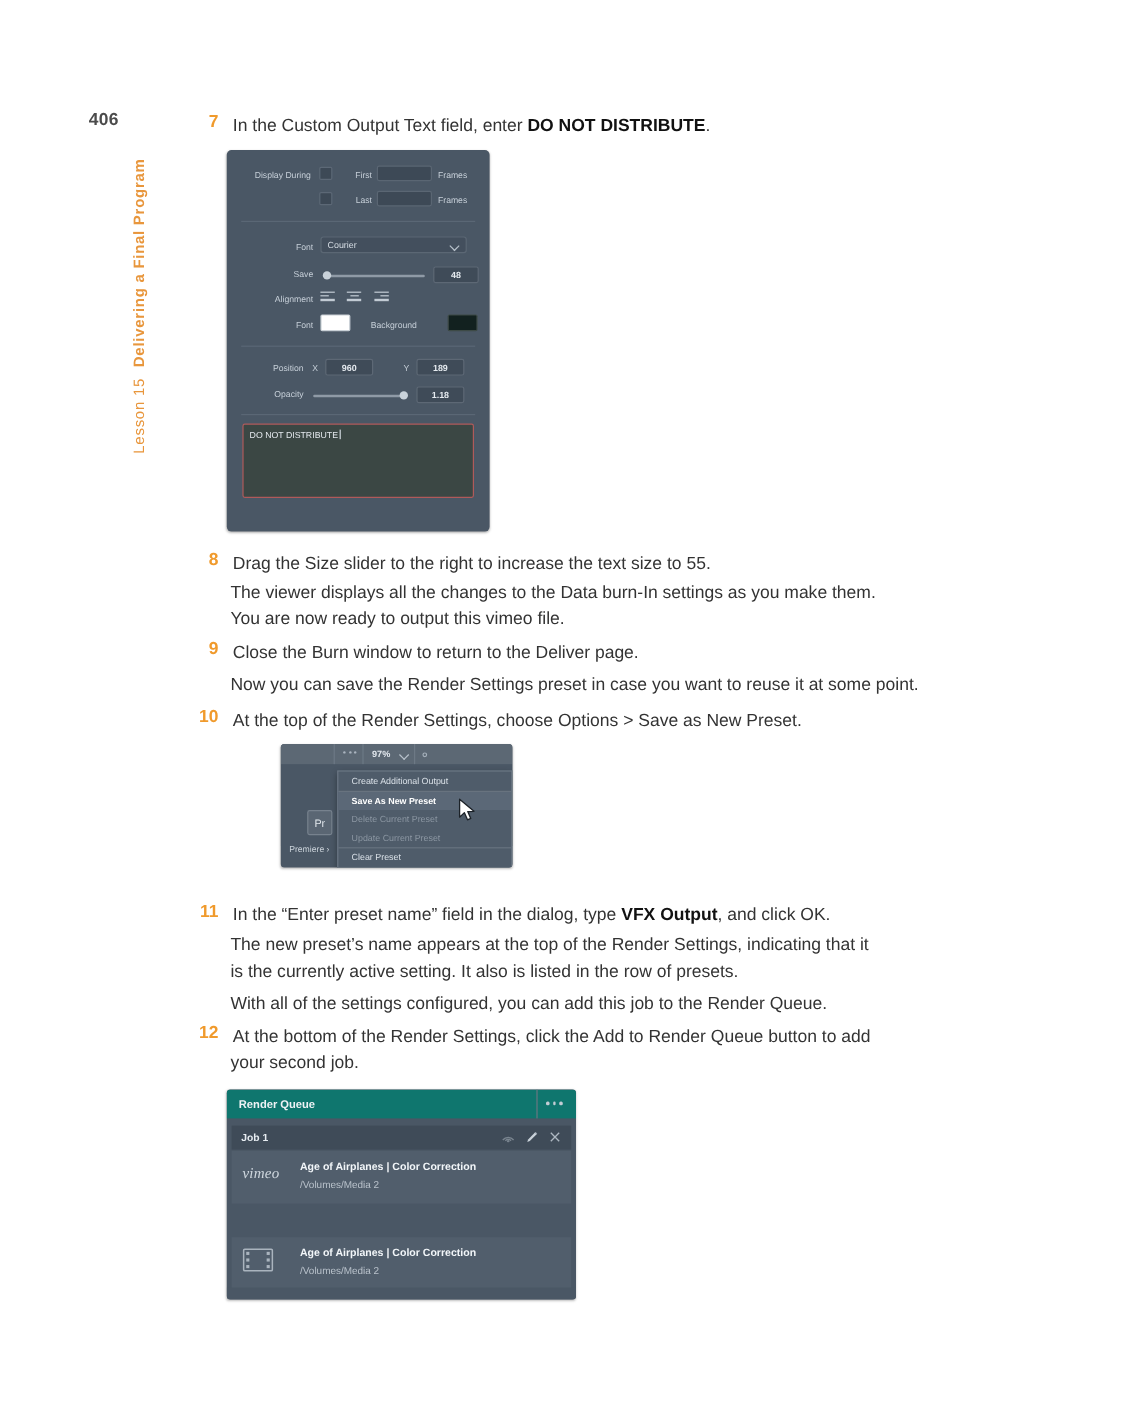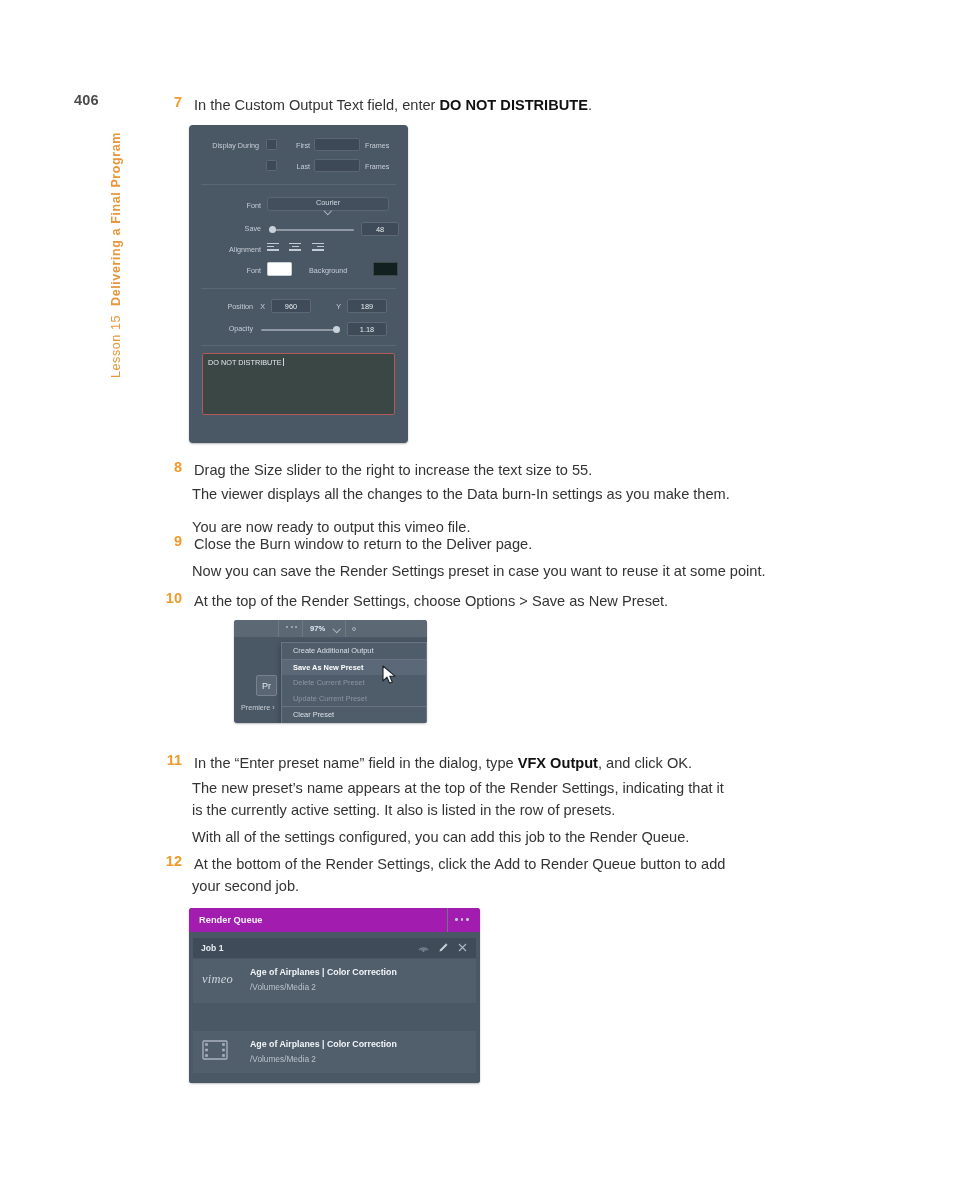--- a/index.html
+++ b/index.html
@@ -87,21 +87,21 @@
     width:4.5px; height:4.5px;
     border-right:1.2px solid #b8c2cc; border-bottom:1.2px solid #b8c2cc;
     transform:rotate(45deg);
   }
   .slider-track { position:absolute; height:1.6px; background:#8f9aa6; border-radius:1px; }
   .slider-knob { position:absolute; width:7px; height:7px; border-radius:50%; background:#c9d2da; }
   .valbox {
     position:absolute; background:#3f4b58; border:1px solid #5d6875;
     border-radius:2px; height:14px;
     display:flex; align-items:center; justify-content:center;
-    font-size:7.4px; font-weight:normal; color:#e6ebf0;
+    font-size:7.4px; font-weight:bold; color:#e6ebf0;
   }
   .align-ico { position:absolute; width:12px; height:9px; }
   .align-ico i {
     display:block; height:1.4px; background:#c2cbd4; margin-bottom:1.7px;
   }
   .swatch-white {
     position:absolute; background:#ffffff; border:1px solid #c9d0d6; border-radius:1.5px;
   }
   .swatch-dark {
     position:absolute; background:#12211f; border:1px solid #3d4a46; border-radius:1.5px;
@@ -171,21 +171,21 @@
     position:absolute; left:189px; top:908px;
     width:291px; height:175px;
     background:#4a5765;
     border-radius:3px;
     box-shadow:0 1px 2px rgba(0,0,0,.25);
     overflow:hidden;
     color:#dde3e9;
   }
   .rq-header {
     position:absolute; left:0; top:0; width:291px; height:24px;
-    background:#a21caf;
+    background:#0f766e;
     display:flex; align-items:center;
   }
   .rq-title { margin-left:10px; font-size:9.3px; font-weight:bold; color:#eef2f5; }
   .rq-hdots { position:absolute; right:11px; top:10px; display:flex; gap:3px; }
   .rq-hdots span { width:2.6px; height:2.6px; border-radius:50%; background:#c3ccd4; display:block; }
   .rq-hsep { position:absolute; right:32px; top:0; width:1px; height:24px; background:#6a7682; }
 
   .job-bar {
     position:absolute; left:4px; width:283px; height:20px;
     background:#3f4b58; display:flex; align-items:center;
@@ -237,21 +237,21 @@
   <div class="f1-lab" style="position:absolute; left:176px; top:16px; width:35px; text-align:left;">Frames</div>
 
   <div class="chk" style="position:absolute; left:77px; top:35px;"></div>
   <div class="f1-lab" style="position:absolute; left:95px; top:37px; width:26px;">Last</div>
   <div class="numfield" style="position:absolute; left:125px; top:34px; width:46px;"></div>
   <div class="f1-lab" style="position:absolute; left:176px; top:37px; width:35px; text-align:left;">Frames</div>
 
   <div class="divider" style="left:12px; top:59px; width:195px;"></div>
 
   <div class="f1-lab" style="position:absolute; left:18px; top:76px; width:54px;">Font</div>
-  <div class="combo" style="left:78px; top:72px; width:122px;flex-direction:column;">
+  <div class="combo" style="left:78px; top:72px; width:122px;">
     <span>Courier</span>
     <span class="chev"></span>
   </div>
 
   <div class="f1-lab" style="position:absolute; left:18px; top:99px; width:54px;">Save</div>
   <div class="slider-track" style="left:82px; top:104px; width:83px;"></div>
   <div class="slider-knob" style="left:80px; top:101px;"></div>
   <div class="valbox" style="left:172px; top:97px; width:38px;">48</div>
 
   <div class="f1-lab" style="position:absolute; left:8px; top:120px; width:64px;">Alignment</div>
@@ -294,21 +294,21 @@
   <div class="textarea" style="left:13px; top:228px; width:193px; height:62px;">
     <span>DO NOT DISTRIBUTE</span><span class="caret"></span>
   </div>
 </div>
 
 <div class="step" style="left:158px; top:459px;">
   <div class="num">8</div>
   <div class="body">Drag the Size slider to the right to increase the text size to 55.</div>
 </div>
 <div class="para" style="top:483px;">The viewer displays all the changes to the Data burn-In settings as you make them.</div>
-<div class="para" style="top:516px;">You are now ready to output this vimeo file.</div>
+<div class="para" style="top:505px;">You are now ready to output this vimeo file.</div>
 
 <div class="step" style="left:158px; top:533px;">
   <div class="num">9</div>
   <div class="body">Close the Burn window to return to the Deliver page.</div>
 </div>
 <div class="para" style="top:560px;">Now you can save the Render Settings preset in case you want to reuse it at some point.</div>
 
 <div class="step" style="left:158px; top:590px;">
   <div class="num">10</div>
   <div class="body">At the top of the Render Settings, choose Options &gt; Save as New Preset.</div>

